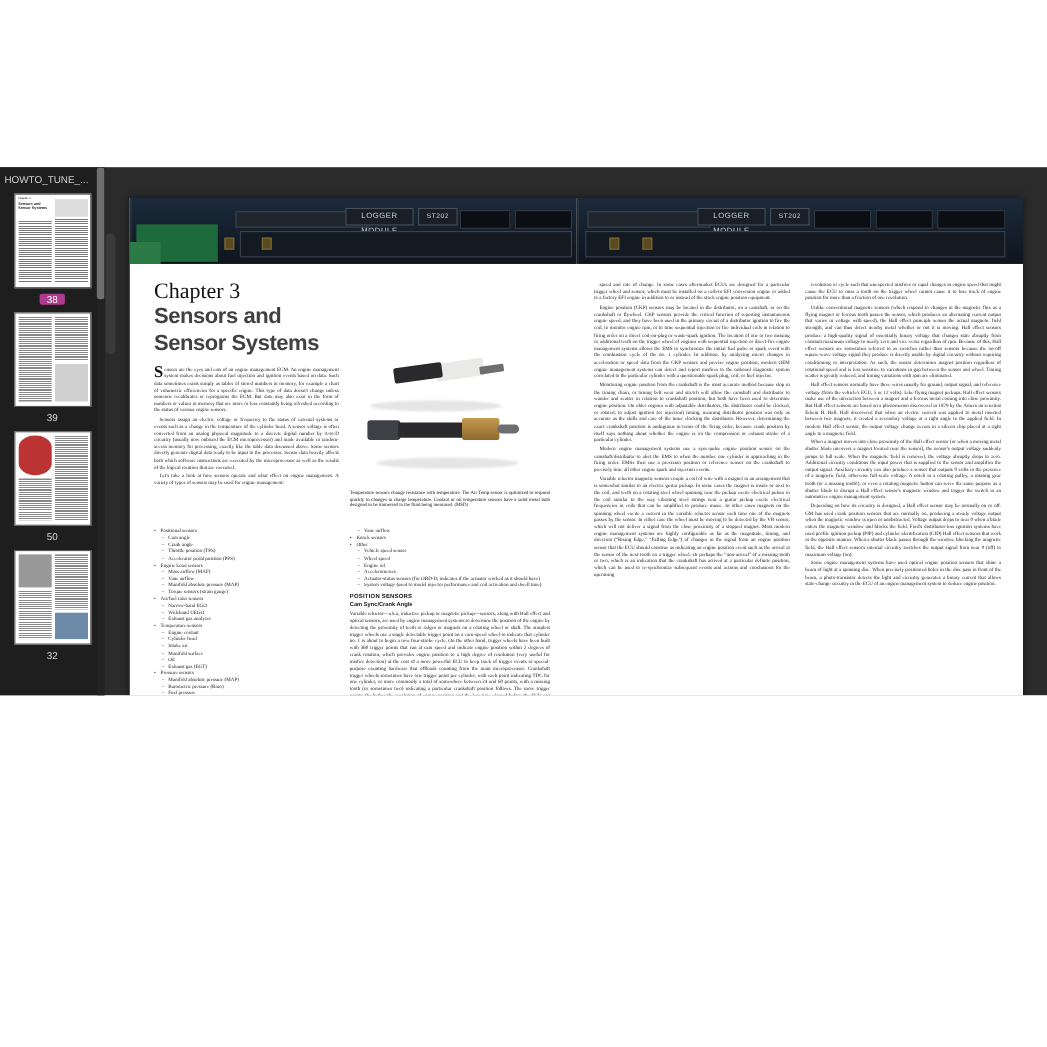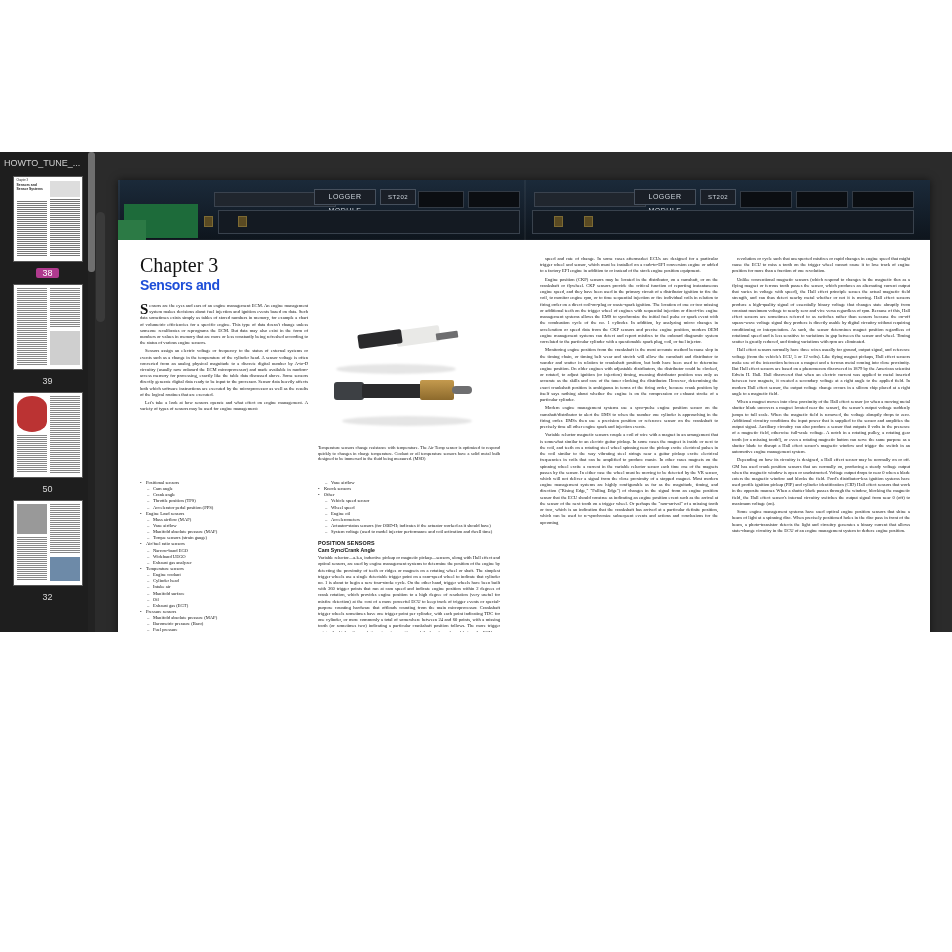--- a/index.html
+++ b/index.html
@@ -30,21 +30,21 @@
   .green-block{position:absolute;left:6px;top:24px;width:74px;height:34px;background:#1d6b3a;}
   .green-block2{position:absolute;left:0px;top:40px;width:28px;height:20px;background:#2c7a45;}
   .chipbar{position:absolute;top:12px;height:13px;background:#20262e;border:1px solid #3a434f;}
   .ic{position:absolute;background:#0b0e12;border:1px solid #333b45;}
   .logger{position:absolute;top:9px;height:14px;background:#1a1f27;border:1px solid #46505d;color:#cfd6de;font-family:"Liberation Sans",sans-serif;font-size:7px;letter-spacing:.5px;text-align:center;line-height:14px;}
   .conn{position:absolute;top:30px;height:22px;background:#141a22;border:1px solid #39424d;}
   .cap{position:absolute;width:7px;height:9px;background:#5a4a22;border:1px solid #7d6a33;}
 
   .body{position:absolute;left:0;top:60px;width:406px;height:536px;padding:14px 18px 16px 22px;box-sizing:border-box;}
   .chapnum{font-family:"Liberation Serif",serif;font-size:20px;color:#111;line-height:1.1;}
-  .chaptitle{font-family:"Liberation Sans",sans-serif;font-weight:bold;font-size:14px;line-height:1.08;color:#1d4ed8;margin-top:2px;letter-spacing:-0.4px;}
+  .chaptitle{font-family:"Liberation Sans",sans-serif;font-weight:bold;font-size:20px;line-height:1.08;color:#404040;margin-top:2px;letter-spacing:-0.4px;}
   .lead{margin-top:10px;width:168px;float:left;}
   .col{font-size:4.6px;line-height:1.35;text-align:justify;color:#111;}
   .col p{margin:0 0 2px 0;text-indent:5px;}
   .col p.noind{text-indent:0;}
   .dropcap{float:left;font-size:15px;line-height:12px;padding-right:1px;font-family:"Liberation Serif",serif;font-weight:bold;}
   .photo{position:absolute;left:200px;top:80px;width:182px;height:120px;background:#ffffff;}
   .caption{position:absolute;left:200px;top:205px;width:182px;font-size:4.4px;line-height:1.3;color:#111;text-align:justify;}
   .lcol{position:absolute;left:22px;top:240px;width:168px;}
   .rcol{position:absolute;left:200px;top:240px;width:182px;}
   .bullets{font-size:4.6px;line-height:1.34;color:#111;}
@@ -131,20 +131,21 @@
         <div class="ic" style="left:300px;top:11px;width:44px;height:15px;"></div>
         <div class="ic" style="left:350px;top:11px;width:50px;height:15px;"></div>
         <div class="conn" style="left:100px;width:300px;"></div>
         <div class="cap" style="left:86px;top:36px;"></div>
         <div class="cap" style="left:120px;top:36px;"></div>
       </div>
 
       <div class="body">
         <div class="chapnum">Chapter 3</div>
         <div class="chaptitle">Sensors and</div>
+        <div class="chaptitle">Sensor Systems</div>
 
         <div class="lead col">
           <p class="noind"><span class="dropcap">S</span><span>ensors are the eyes and ears of an engine management ECM. An engine management system makes decisions about fuel injection and ignition events based on data. Such data sometimes exists simply as tables of stored numbers in memory, for example a chart of volumetric efficiencies for a specific engine. This type of data doesn't change unless someone recalibrates or reprograms the ECM. But data may also exist in the form of numbers or values in memory that are more or less constantly being refreshed according to the status of various engine sensors.</span></p>
           <p>Sensors assign an electric voltage or frequency to the status of external systems or events such as a change in the temperature of the cylinder head. A sensor voltage is often converted from an analog physical magnitude to a discrete digital number by A-to-D circuitry (usually now onboard the ECM microprocessor) and made available in random-access memory for processing, exactly like the table data discussed above. Some sensors directly generate digital data ready to be input to the processor. Sensor data heavily affects both which software instructions are executed by the microprocessor as well as the results of the logical routines that are executed.</p>
           <p>Let's take a look at how sensors operate and what effect on engine management. A variety of types of sensors may be used for engine management:</p>
         </div>
 
         <div class="photo">
           <div class="shadow" style="left:18px;top:44px;width:120px;height:10px;"></div>
           <div class="plug-white" style="left:78px;top:8px;width:44px;height:16px;transform:rotate(-8deg);"></div>

